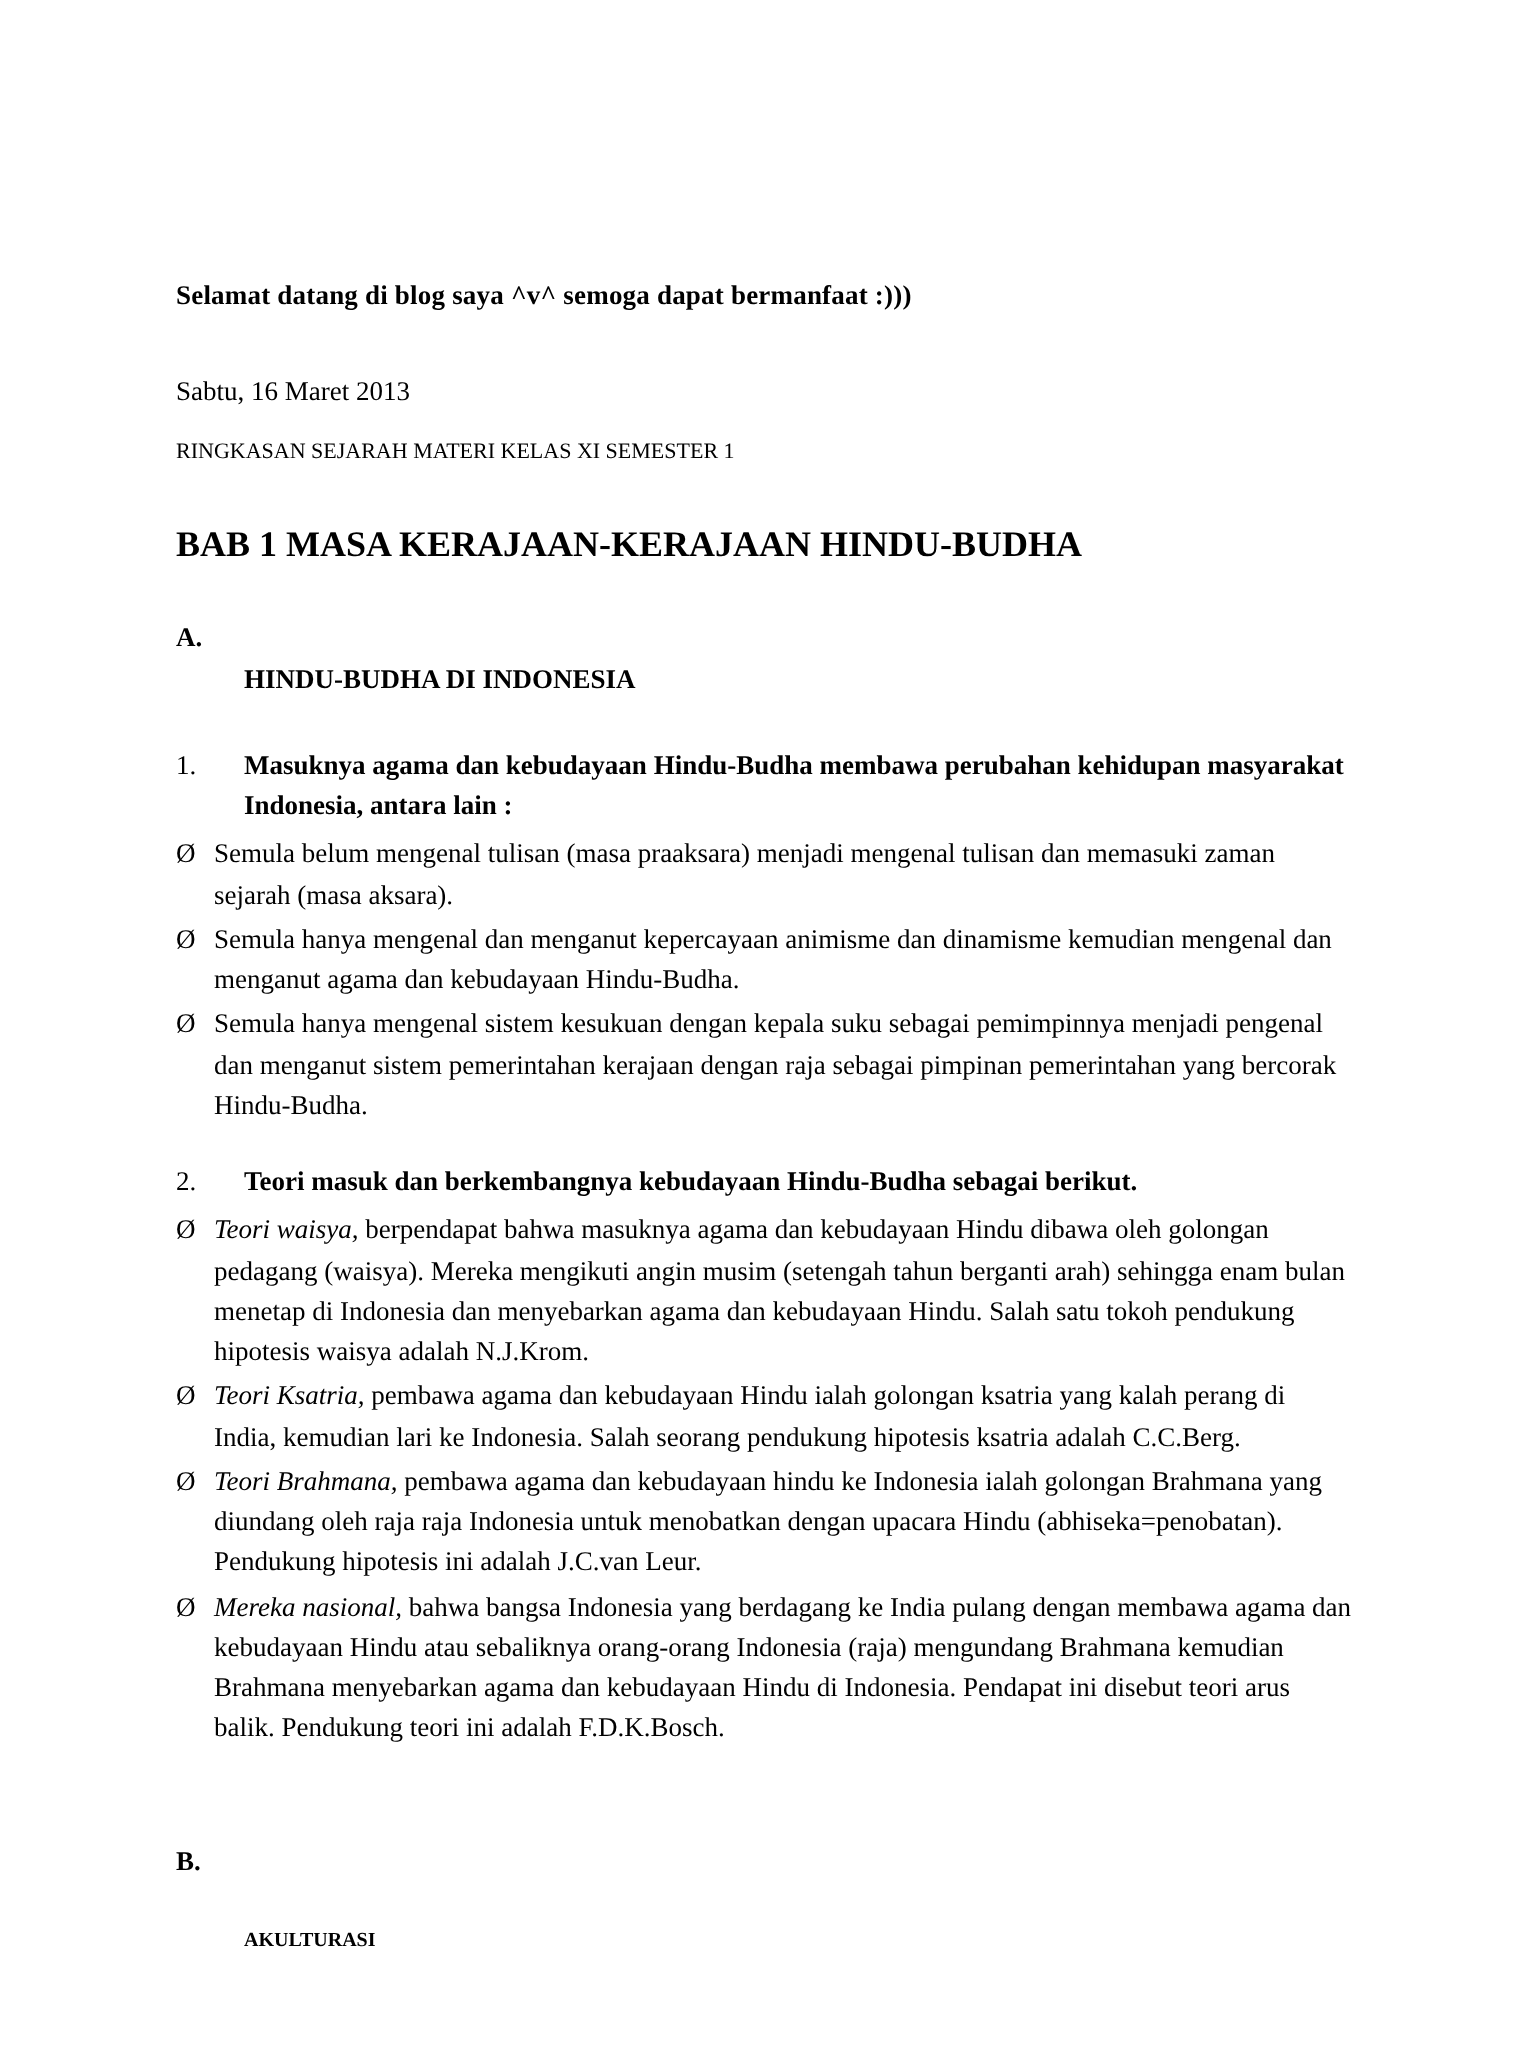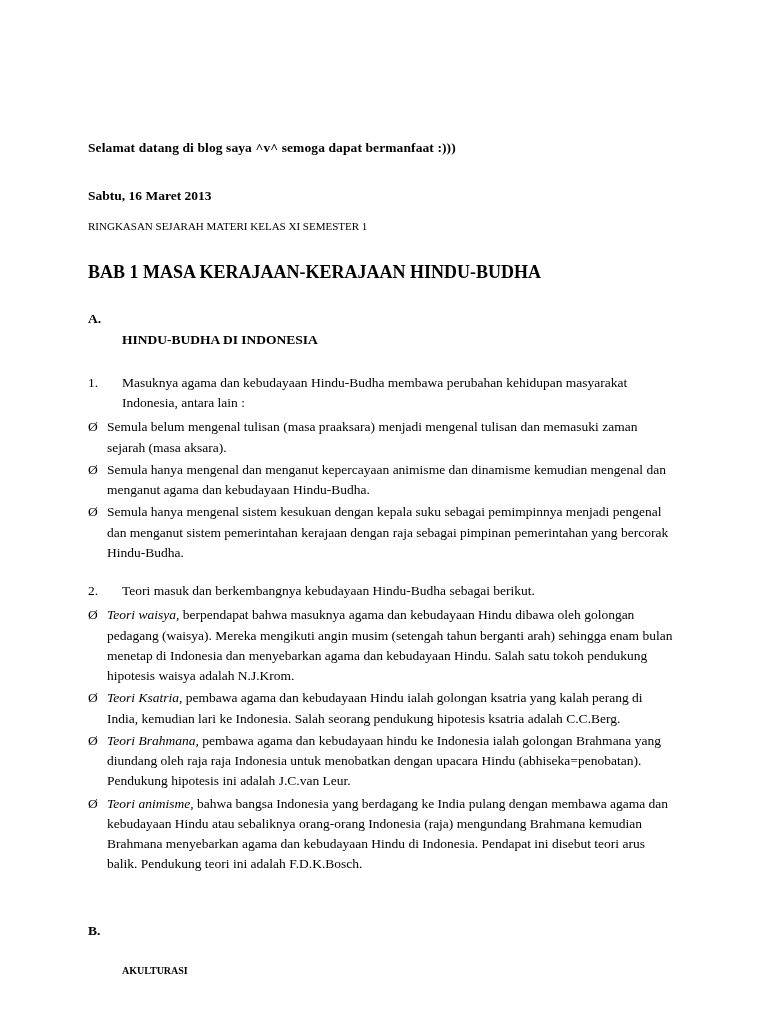--- a/index.html
+++ b/index.html
@@ -20,21 +20,21 @@
     box-sizing: border-box;
     padding: 140px 92px 0 88px;
   }
   .blog-header {
     font-weight: bold;
     font-size: 13.5px;
     letter-spacing: 0.1px;
     margin: 0 0 32px 0;
   }
   .date-line {
-    font-weight: bold;
+    font-weight: normal;
     font-size: 13.5px;
     margin: 0 0 16px 0;
   }
   .subtitle {
     font-size: 11px;
     margin: 0 0 30px 0;
   }
   .chapter-title {
     font-weight: bold;
     font-size: 18px;
@@ -59,20 +59,21 @@
     font-size: 13.5px;
     line-height: 1.5;
     margin: 0 0 4px 0;
   }
   .num-item .num {
     width: 34px;
     flex: 0 0 34px;
   }
   .num-item .body {
     flex: 1 1 auto;
+    font-weight: bold;
   }
   .bullet-item {
     display: flex;
     font-size: 13.5px;
     line-height: 1.5;
     margin: 0 0 2px 0;
   }
   .bullet-item .mark {
     width: 19px;
     flex: 0 0 19px;
@@ -155,21 +156,21 @@
   <div class="bullet-item">
     <span class="mark">Ø</span>
     <span class="body"><em class="term">Teori Ksatria,</em><span> pembawa agama dan kebudayaan Hindu ialah golongan ksatria yang kalah perang di India, kemudian lari ke Indonesia. Salah seorang pendukung hipotesis ksatria adalah C.C.Berg.</span></span>
   </div>
   <div class="bullet-item">
     <span class="mark">Ø</span>
     <span class="body"><em class="term">Teori Brahmana,</em><span> pembawa agama dan kebudayaan hindu ke Indonesia ialah golongan Brahmana yang diundang oleh raja raja Indonesia untuk menobatkan dengan upacara Hindu (abhiseka=penobatan). Pendukung hipotesis ini adalah J.C.van Leur.</span></span>
   </div>
   <div class="bullet-item">
     <span class="mark">Ø</span>
-    <span class="body"><em class="term">Teori animisme,</em><span> bahwa bangsa Indonesia yang berdagang ke India pulang dengan membawa agama dan kebudayaan Hindu atau sebaliknya orang-orang Indonesia (raja) mengundang Brahmana kemudian Brahmana menyebarkan agama dan kebudayaan Hindu di Indonesia. Pendapat ini disebut teori arus balik. Pendukung teori ini adalah F.D.K.Bosch.</span></span>
+    <span class="body"><em class="term">Mereka nasional,</em><span> bahwa bangsa Indonesia yang berdagang ke India pulang dengan membawa agama dan kebudayaan Hindu atau sebaliknya orang-orang Indonesia (raja) mengundang Brahmana kemudian Brahmana menyebarkan agama dan kebudayaan Hindu di Indonesia. Pendapat ini disebut teori arus balik. Pendukung teori ini adalah F.D.K.Bosch.</span></span>
   </div>
 
   <div class="gap-xl"></div>
 
   <div class="sub-head">
     <span class="letter">B.</span>
   </div>
 
   <div class="akulturasi">AKULTURASI</div>
 

